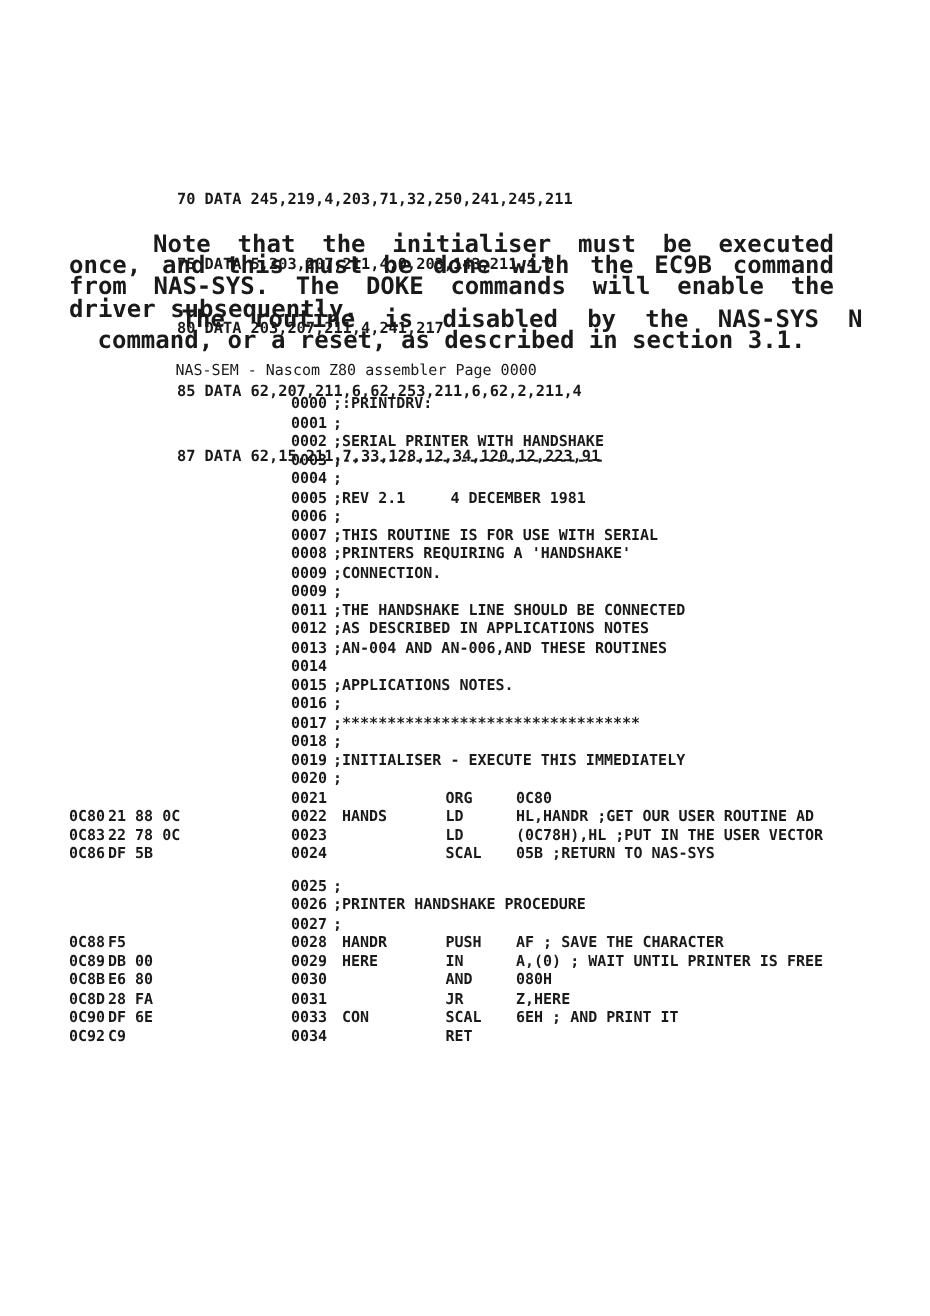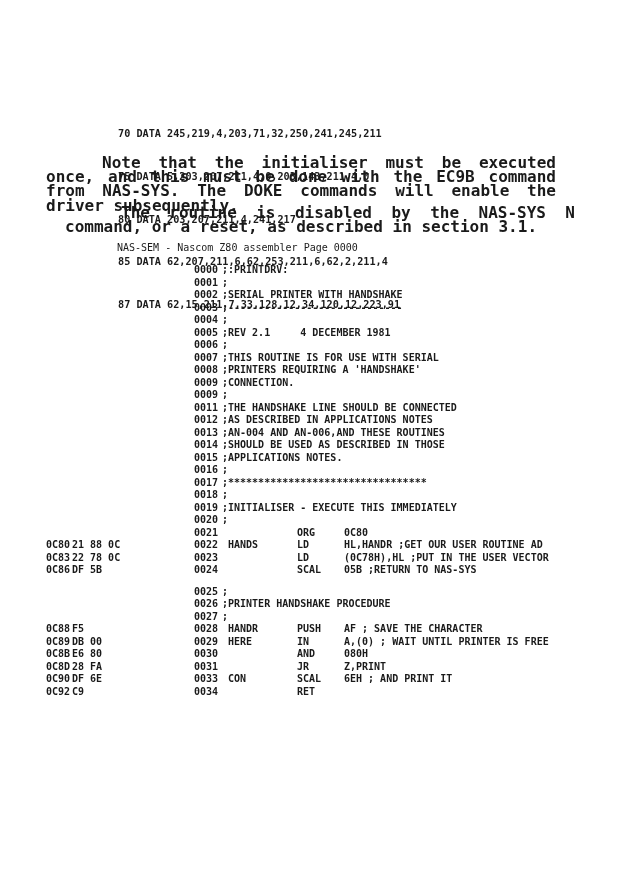--- a/index.html
+++ b/index.html
@@ -57,35 +57,35 @@
       <div class="row"><span class="c-line">0004</span><span class="c-comment">;</span></div>
       <div class="row"><span class="c-line">0005</span><span class="c-comment">;REV 2.1     4 DECEMBER 1981</span></div>
       <div class="row"><span class="c-line">0006</span><span class="c-comment">;</span></div>
       <div class="row"><span class="c-line">0007</span><span class="c-comment">;THIS ROUTINE IS FOR USE WITH SERIAL</span></div>
       <div class="row"><span class="c-line">0008</span><span class="c-comment">;PRINTERS REQUIRING A 'HANDSHAKE'</span></div>
       <div class="row"><span class="c-line">0009</span><span class="c-comment">;CONNECTION.</span></div>
       <div class="row"><span class="c-line">0009</span><span class="c-comment">;</span></div>
       <div class="row"><span class="c-line">0011</span><span class="c-comment">;THE HANDSHAKE LINE SHOULD BE CONNECTED</span></div>
       <div class="row"><span class="c-line">0012</span><span class="c-comment">;AS DESCRIBED IN APPLICATIONS NOTES</span></div>
       <div class="row"><span class="c-line">0013</span><span class="c-comment">;AN-004 AND AN-006,AND THESE ROUTINES</span></div>
-      <div class="row"><span class="c-line">0014</span><span class="c-comment">;SHOULD BE USED AS DESCRIBED IN THOSE</span></div>
+      <div class="row"><span class="c-line">0014</span></div>
       <div class="row"><span class="c-line">0015</span><span class="c-comment">;APPLICATIONS NOTES.</span></div>
       <div class="row"><span class="c-line">0016</span><span class="c-comment">;</span></div>
       <div class="row"><span class="c-line">0017</span><span class="c-comment">;*********************************</span></div>
       <div class="row"><span class="c-line">0018</span><span class="c-comment">;</span></div>
       <div class="row"><span class="c-line">0019</span><span class="c-comment">;INITIALISER - EXECUTE THIS IMMEDIATELY</span></div>
       <div class="row"><span class="c-line">0020</span><span class="c-comment">;</span></div>
       <div class="row"><span class="c-line">0021</span><span class="c-op">ORG</span><span class="c-arg">0C80</span></div>
       <div class="row"><span class="c-addr">0C80</span><span class="c-code">21 88 0C</span><span class="c-line">0022</span><span class="c-label">HANDS</span><span class="c-op">LD</span><span class="c-arg">HL,HANDR ;GET OUR USER ROUTINE AD</span></div>
       <div class="row"><span class="c-addr">0C83</span><span class="c-code">22 78 0C</span><span class="c-line">0023</span><span class="c-op">LD</span><span class="c-arg">(0C78H),HL ;PUT IN THE USER VECTOR</span></div>
       <div class="row"><span class="c-addr">0C86</span><span class="c-code">DF 5B</span><span class="c-line">0024</span><span class="c-op">SCAL</span><span class="c-arg">05B ;RETURN TO NAS-SYS</span></div>
       <div class="row gap"><span class="c-line">0025</span><span class="c-comment">;</span></div>
       <div class="row"><span class="c-line">0026</span><span class="c-comment">;PRINTER HANDSHAKE PROCEDURE</span></div>
       <div class="row"><span class="c-line">0027</span><span class="c-comment">;</span></div>
       <div class="row"><span class="c-addr">0C88</span><span class="c-code">F5</span><span class="c-line">0028</span><span class="c-label">HANDR</span><span class="c-op">PUSH</span><span class="c-arg">AF ; SAVE THE CHARACTER</span></div>
       <div class="row"><span class="c-addr">0C89</span><span class="c-code">DB 00</span><span class="c-line">0029</span><span class="c-label">HERE</span><span class="c-op">IN</span><span class="c-arg">A,(0) ; WAIT UNTIL PRINTER IS FREE</span></div>
       <div class="row"><span class="c-addr">0C8B</span><span class="c-code">E6 80</span><span class="c-line">0030</span><span class="c-op">AND</span><span class="c-arg">080H</span></div>
-      <div class="row"><span class="c-addr">0C8D</span><span class="c-code">28 FA</span><span class="c-line">0031</span><span class="c-op">JR</span><span class="c-arg">Z,PRINT</span></div>
+      <div class="row"><span class="c-addr">0C8D</span><span class="c-code">28 FA</span><span class="c-line">0031</span><span class="c-op">JR</span><span class="c-arg">Z,HERE</span></div>
       <div class="row"><span class="c-addr">0C90</span><span class="c-code">DF 6E</span><span class="c-line">0033</span><span class="c-label">CON</span><span class="c-op">SCAL</span><span class="c-arg">6EH ; AND PRINT IT</span></div>
       <div class="row"><span class="c-addr">0C92</span><span class="c-code">C9</span><span class="c-line">0034</span><span class="c-op">RET</span></div>
     </div>
 
 </div>
 
 </body></html>

